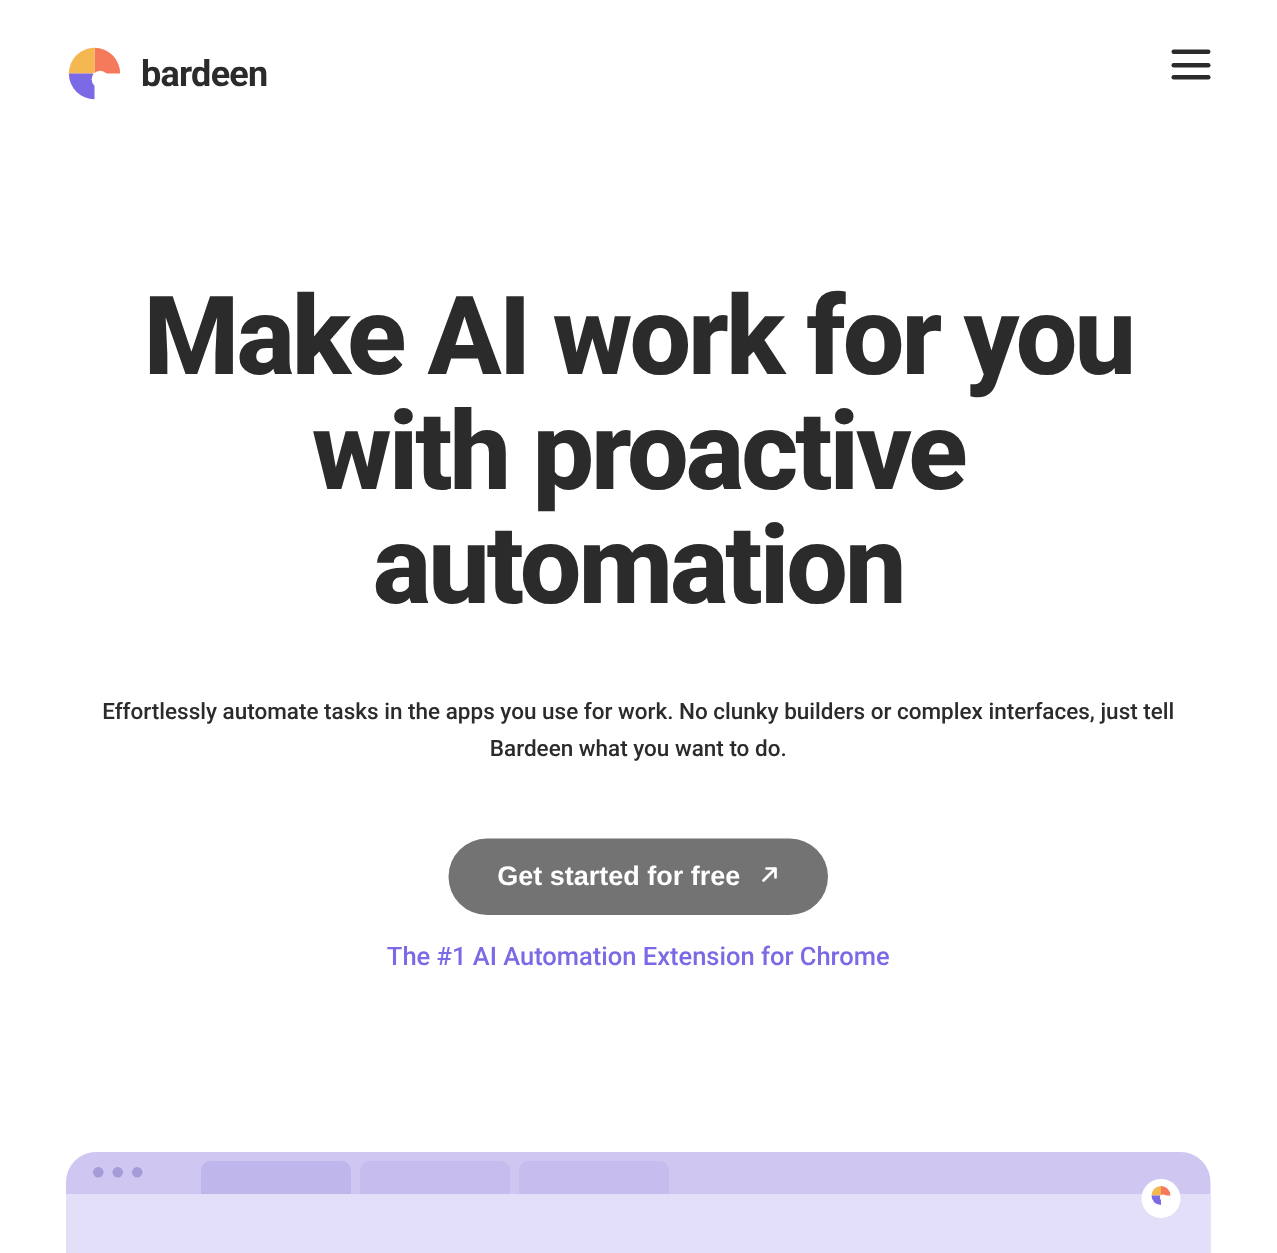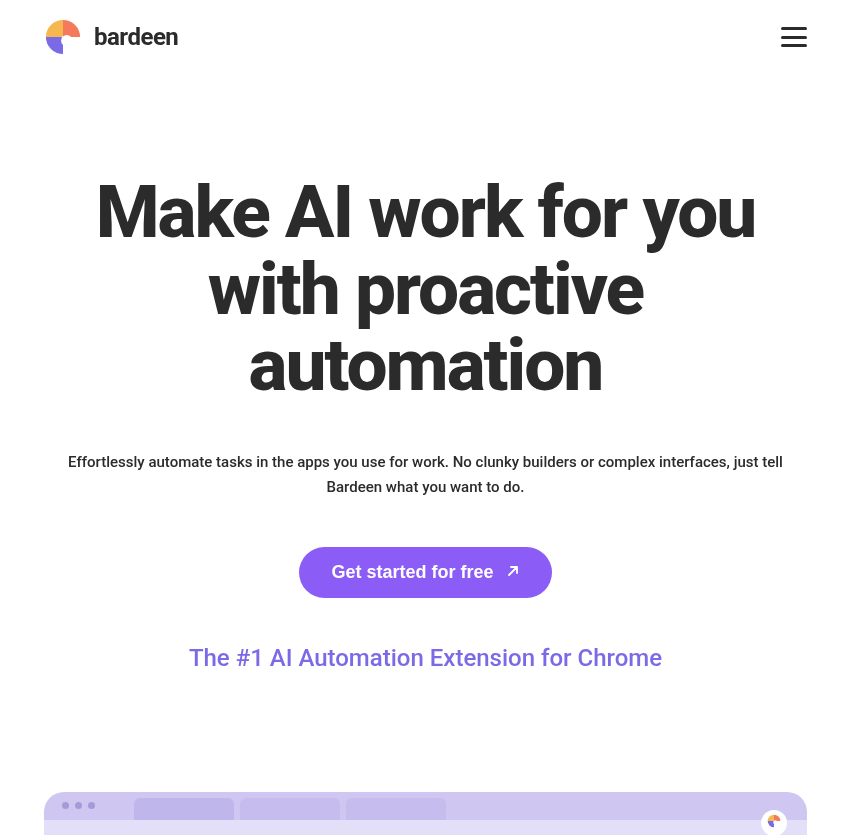--- a/index.html
+++ b/index.html
@@ -13,20 +13,21 @@
   .header {
     display: flex;
     align-items: center;
     justify-content: space-between;
     padding: 18px 44px;
   }
   .logo-group {
     display: flex;
     align-items: center;
     gap: 12px;
+    margin-top: 12px;
   }
   .logo-mark {
     width: 38px;
     height: 38px;
     position: relative;
   }
   .wordmark {
     font-size: 24px;
     font-weight: 700;
     color: #2b2b2b;
@@ -69,37 +70,36 @@
     margin-right: auto;
   }
   .cta-area {
     margin-top: 46px;
     display: flex;
     flex-direction: column;
     align-items: center;
     gap: 18px;
   }
   .cta-button {
-    background: #8b5cf6;
+    background: #737373;
     color: #ffffff;
     font-size: 18px;
     font-weight: 600;
     padding: 15px 32px;
     border-radius: 999px;
     border: none;
     display: inline-flex;
     align-items: center;
     gap: 12px;
     cursor: pointer;
   }
   .cta-tagline {
     color: #7a6ae6;
-    font-size: 24px;
+    font-size: 17px;
     font-weight: 500;
-    margin-top: 28px;
   }
   .preview-area {
     padding: 0 44px;
     margin-top: 80px;
   }
   .preview-window {
     background: #cfc7f2;
     border-radius: 20px 20px 0 0;
     height: 72px;
     position: relative;

